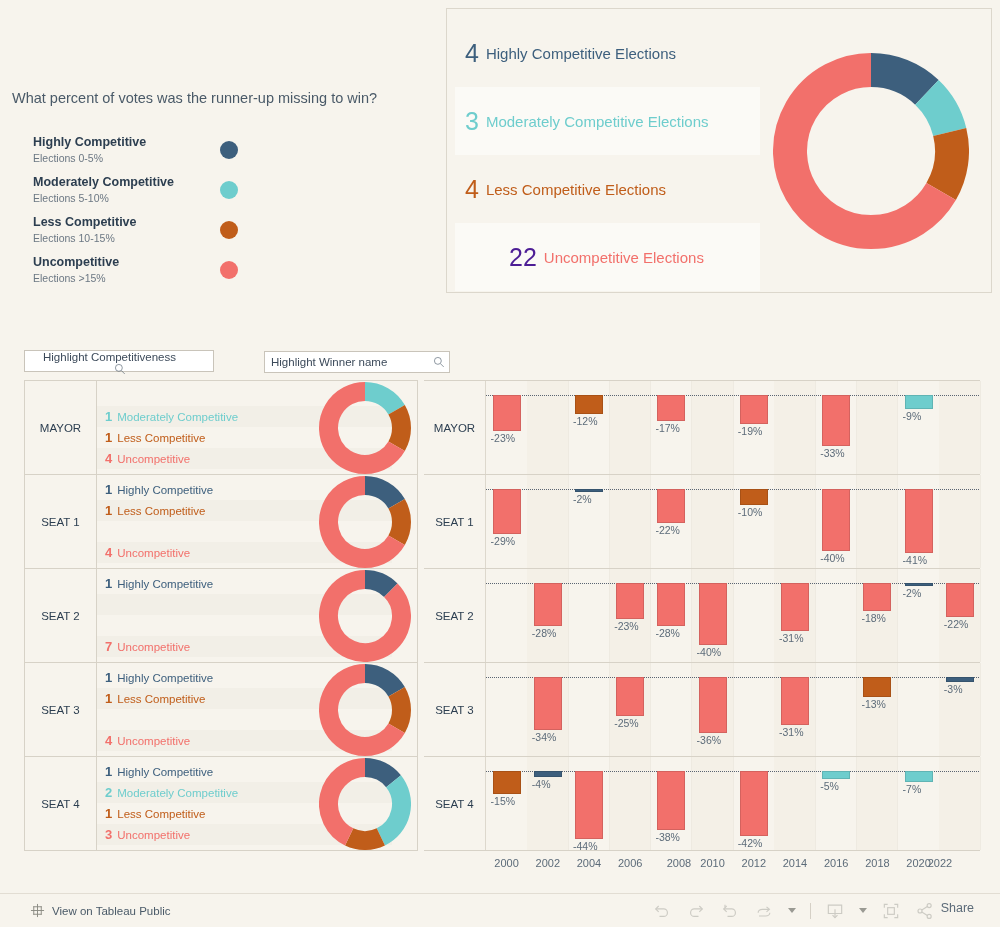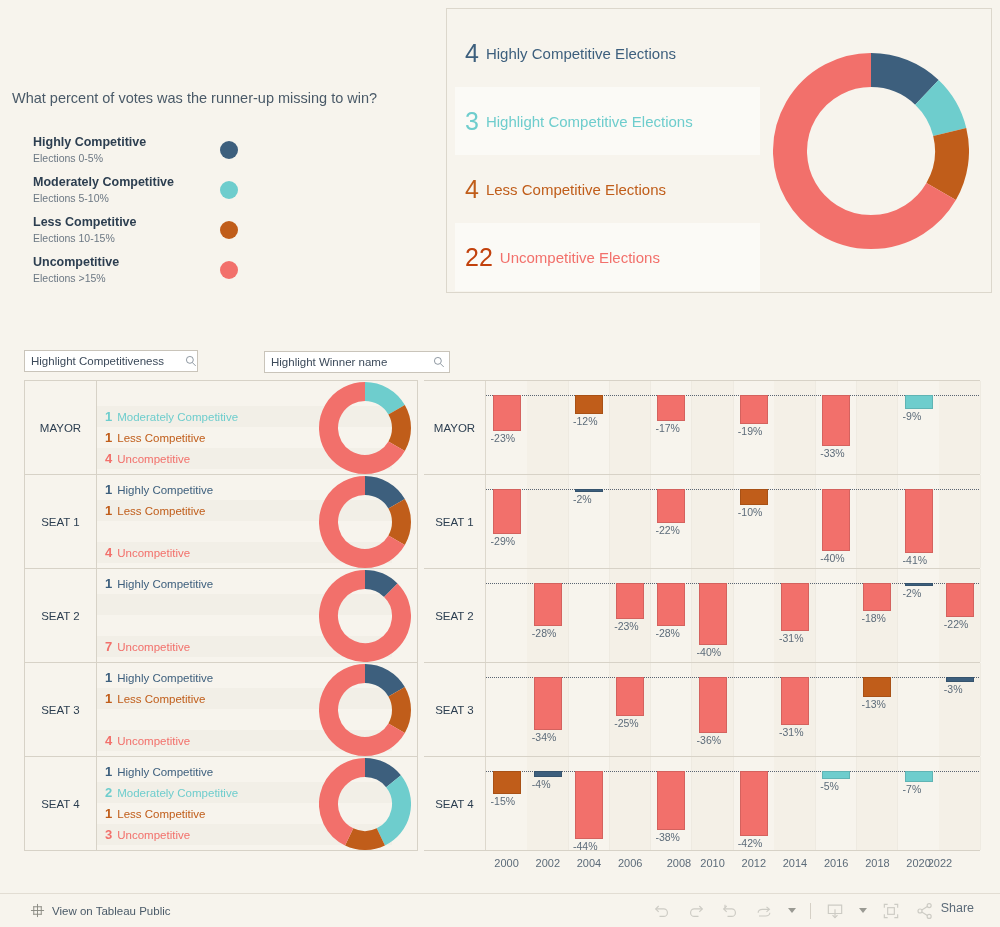--- a/index.html
+++ b/index.html
@@ -51,21 +51,21 @@
     position:absolute; top:0; height:22px;
     background:#fff; border:1px solid #c9c4ba;
     display:flex; align-items:center; padding:0 4px 0 6px;
   }
   .search-box input {
     border:0; outline:0; background:transparent; flex:1;
     font-family:"Liberation Sans", sans-serif; font-size:11.5px; color:#3c4a5a;
     padding:0;
   }
   .search-box input::placeholder { color:#3c4a5a; opacity:1; }
-  #search1 { left:0; width:174px; }
+  #search1 { left:0; width:190px;flex-direction:column; }
   #search2 { left:208px; top:1px; width:186px;margin-left:32px; }
   .mag { width:12px; height:12px; flex:none; opacity:.75; }
 
   
   #left-panel {
     position:absolute; left:24px; top:380px; width:394px; height:471px;
     border:1px solid #d7d2c7; background:#f7f4ed;
   }
   .lrow { position:relative; border-bottom:1px solid #d7d2c7; display:flex; }
   .lrow:last-child { border-bottom:0; }
@@ -158,28 +158,28 @@
 </div>
 
 <div id="summary-card">
   <div id="summary-list">
       <div class="sum-row">
         <span class="sum-num" style="color: rgb(61, 95, 125);">4</span>
         <span class="sum-lab" style="color: rgb(61, 95, 125);">Highly Competitive Elections</span>
       </div>
       <div class="sum-row alt">
         <span class="sum-num" style="color: rgb(110, 205, 205);">3</span>
-        <span class="sum-lab" style="color: rgb(110, 205, 205);">Highlight Competitive Elections</span>
+        <span class="sum-lab" style="color: rgb(110, 205, 205);">Moderately Competitive Elections</span>
       </div>
       <div class="sum-row">
         <span class="sum-num" style="color: rgb(192, 93, 26);">4</span>
         <span class="sum-lab" style="color: rgb(192, 93, 26);">Less Competitive Elections</span>
       </div>
       <div class="sum-row alt">
-        <span class="sum-num" style="color: #c2410c;">22</span>
+        <span class="sum-num" style="color: #4c1d95; margin-left: 44px;">22</span>
         <span class="sum-lab" style="color: rgb(242, 112, 107);">Uncompetitive Elections</span>
       </div>
     </div>
   <div id="donut-big"><svg viewBox="0 0 196 196" width="196" height="196">
         <path d="M 98.00 17.00 A 81 81 0 0 1 153.90 39.38" fill="none" stroke="#3d5f7d" stroke-width="34"></path>
         <path d="M 153.90 39.38 A 81 81 0 0 1 176.72 78.90" fill="none" stroke="#6ecdcd" stroke-width="34"></path>
         <path d="M 176.72 78.90 A 81 81 0 0 1 168.15 138.50" fill="none" stroke="#c05d1a" stroke-width="34"></path>
         <path d="M 168.15 138.50 A 81 81 0 1 1 98.00 17.00" fill="none" stroke="#f2706b" stroke-width="34"></path>
       </svg></div>
 </div>

